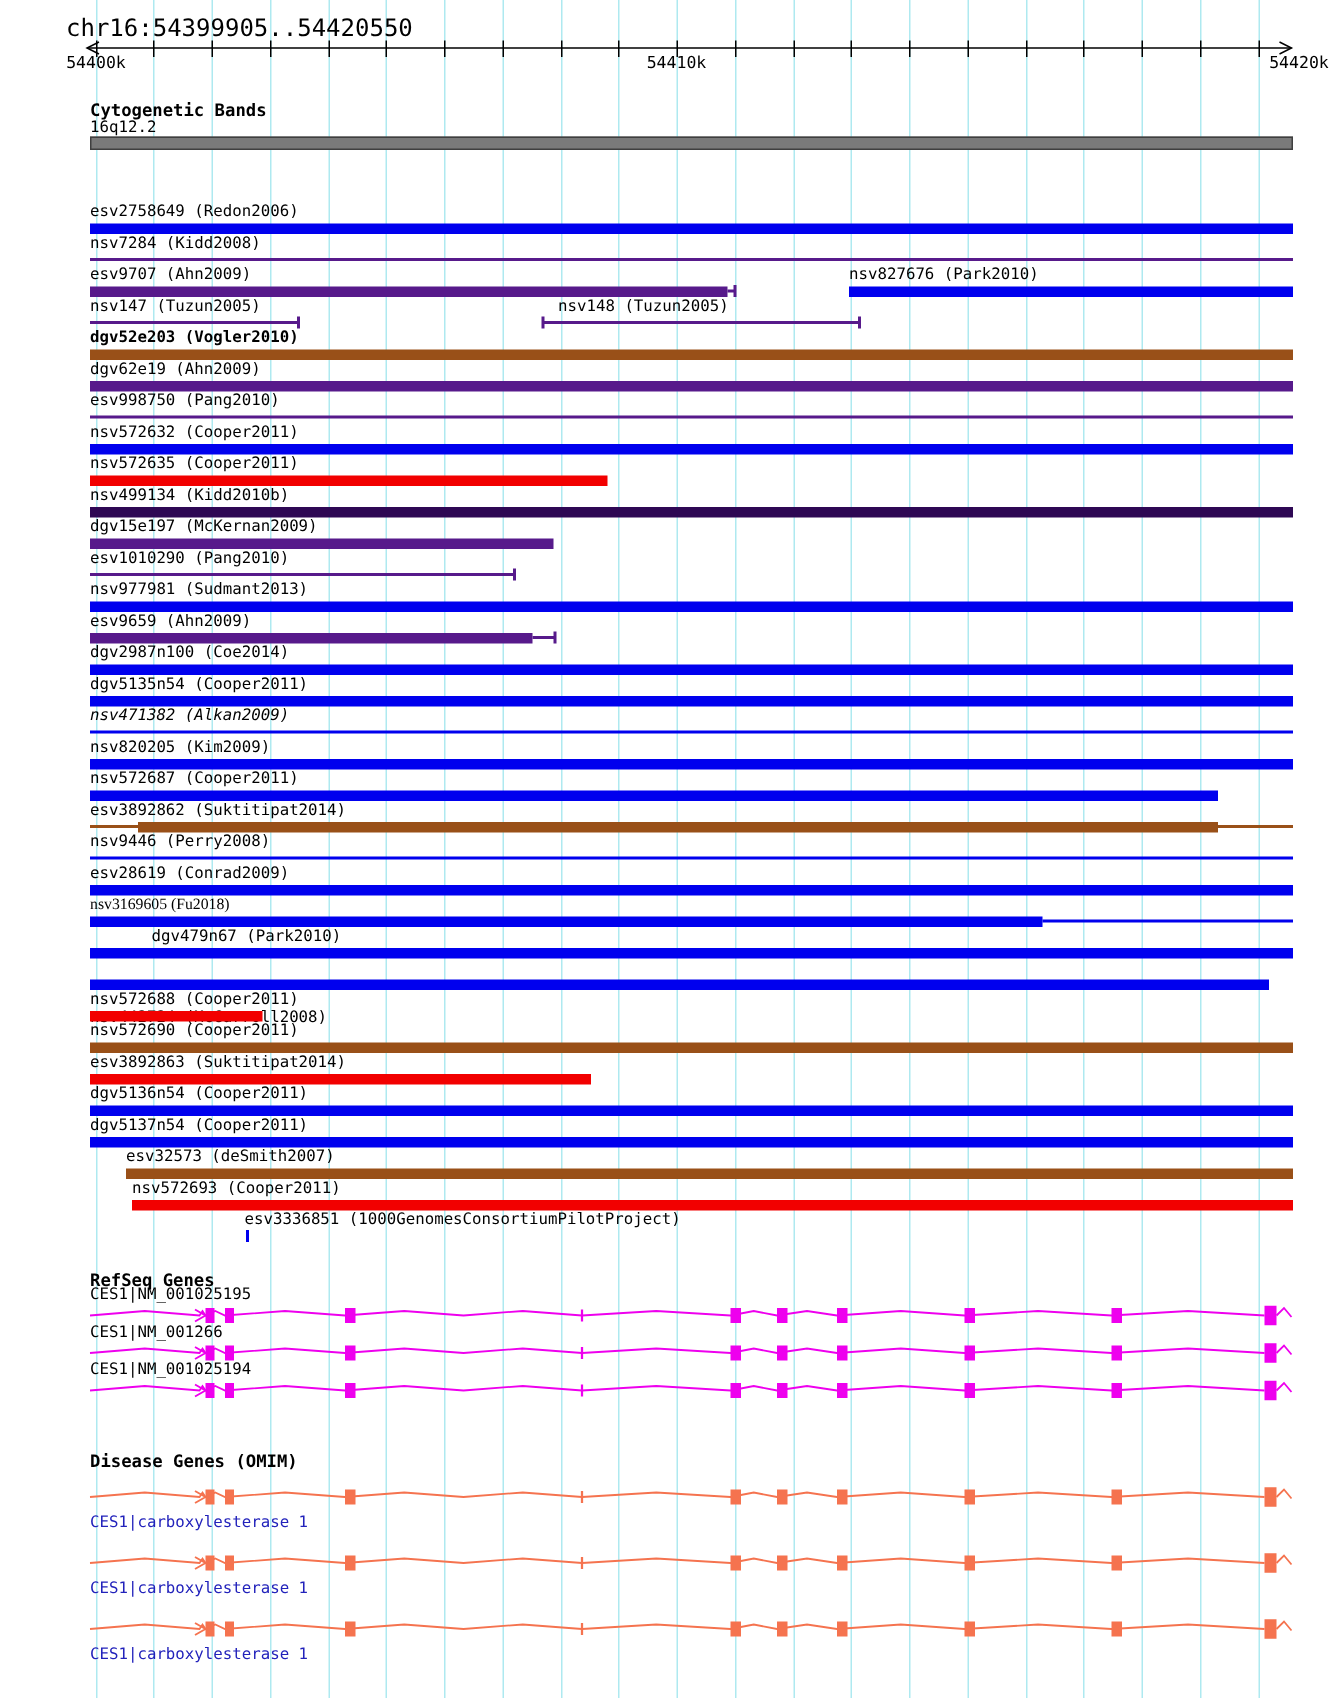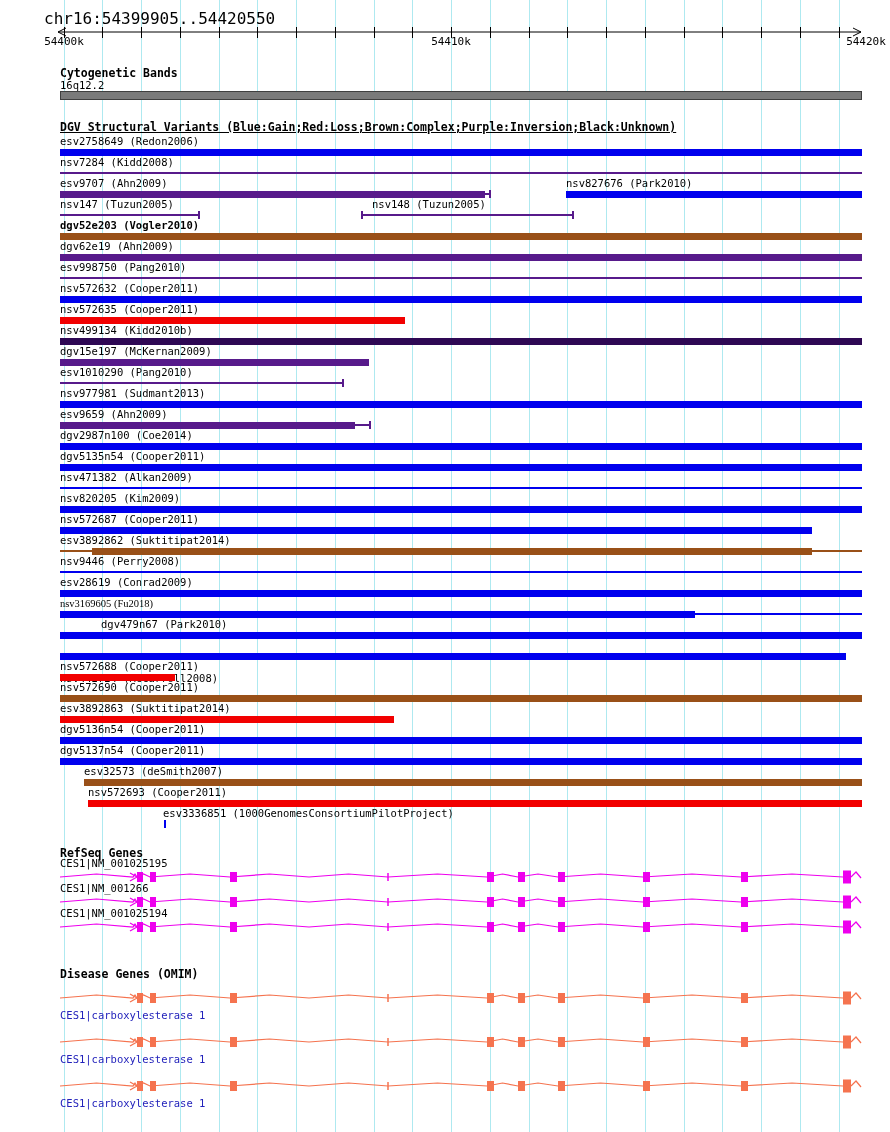--- a/index.html
+++ b/index.html
@@ -72,21 +72,20 @@
   <div id="ruler-labels">
       <div class="tick-lbl" style="left: 64px; top: 36px;">54400k</div>
       <div class="tick-lbl" style="left: 451px; top: 36px;">54410k</div>
       <div class="tick-lbl" style="left: 826px; top: 36px; margin-left: 40px;">54420k</div>
     </div>
 
   <div class="hdr" style="left:60px;top:67px;">Cytogenetic Bands</div>
   <div class="lbl" style="left:60px;top:80px;text-align:right;">16q12.2</div>
   <div class="cyto-bar" style="left:60px;top:91px;width:802px;height:9px;"></div>
 
-  <div class="hdr" style="left:60px;top:121px;text-decoration:underline;">DGV Structural Variants (Blue:Gain;Red:Loss;Brown:Complex;Purple:Inversion;Black:Unknown)</div>
   <div id="dgv-rows">
       <div class="lbl" style="left: 60px; top: 136px;">esv2758649 (Redon2006)</div>
       <div class="bar" style="left: 60px; top: 149px; width: 802px; height: 7px; background: rgb(0, 0, 238);"></div>
       <div class="lbl" style="left: 60px; top: 157px;">nsv7284 (Kidd2008)</div>
       <div class="bar" style="left: 60px; top: 172px; width: 802px; height: 2px; background: rgb(87, 26, 139);"></div>
       <div class="lbl" style="left: 60px; top: 178px;">esv9707 (Ahn2009)</div>
       <div class="bar" style="left: 60px; top: 191px; width: 425px; height: 7px; background: rgb(87, 26, 139);"></div>
       <div class="bar" style="left: 485px; top: 193px; width: 5px; height: 2px; background: rgb(87, 26, 139);"></div>
       <div class="bar" style="left: 489px; top: 190px; width: 2px; height: 8px; background: rgb(87, 26, 139);"></div>
       <div class="lbl" style="left: 566px; top: 178px;">nsv827676 (Park2010)</div>
@@ -118,21 +117,21 @@
       <div class="lbl" style="left: 60px; top: 388px; text-align: center;">nsv977981 (Sudmant2013)</div>
       <div class="bar" style="left: 60px; top: 401px; width: 802px; height: 7px; background: rgb(0, 0, 238);"></div>
       <div class="lbl" style="left: 60px; top: 409px;">esv9659 (Ahn2009)</div>
       <div class="bar" style="left: 60px; top: 422px; width: 295px; height: 7px; background: rgb(87, 26, 139);"></div>
       <div class="bar" style="left: 355px; top: 424px; width: 15px; height: 2px; background: rgb(87, 26, 139);"></div>
       <div class="bar" style="left: 369px; top: 421px; width: 2px; height: 8px; background: rgb(87, 26, 139);"></div>
       <div class="lbl" style="left: 60px; top: 430px;">dgv2987n100 (Coe2014)</div>
       <div class="bar" style="left: 60px; top: 443px; width: 802px; height: 7px; background: rgb(0, 0, 238);"></div>
       <div class="lbl" style="left: 60px; top: 451px;">dgv5135n54 (Cooper2011)</div>
       <div class="bar" style="left: 60px; top: 464px; width: 802px; height: 7px; background: rgb(0, 0, 238);"></div>
-      <div class="lbl" style="left: 60px; top: 472px;">nsv471382 (Alkan2009)</div>
+      <div class="lbl" style="left: 60px; top: 472px; font-style: italic;">nsv471382 (Alkan2009)</div>
       <div class="bar" style="left: 60px; top: 487px; width: 802px; height: 2px; background: rgb(0, 0, 238);"></div>
       <div class="lbl" style="left: 60px; top: 493px;">nsv820205 (Kim2009)</div>
       <div class="bar" style="left: 60px; top: 506px; width: 802px; height: 7px; background: rgb(0, 0, 238);"></div>
       <div class="lbl" style="left: 60px; top: 514px;">nsv572687 (Cooper2011)</div>
       <div class="bar" style="left: 60px; top: 527px; width: 752px; height: 7px; background: rgb(0, 0, 238);"></div>
       <div class="lbl" style="left: 60px; top: 535px;">esv3892862 (Suktitipat2014)</div>
       <div class="bar" style="left: 60px; top: 550px; width: 32px; height: 2px; background: rgb(153, 80, 24);"></div>
       <div class="bar" style="left: 92px; top: 548px; width: 720px; height: 7px; background: rgb(153, 80, 24);"></div>
       <div class="bar" style="left: 812px; top: 550px; width: 50px; height: 2px; background: rgb(153, 80, 24);"></div>
       <div class="lbl" style="left: 60px; top: 556px;">nsv9446 (Perry2008)</div>

